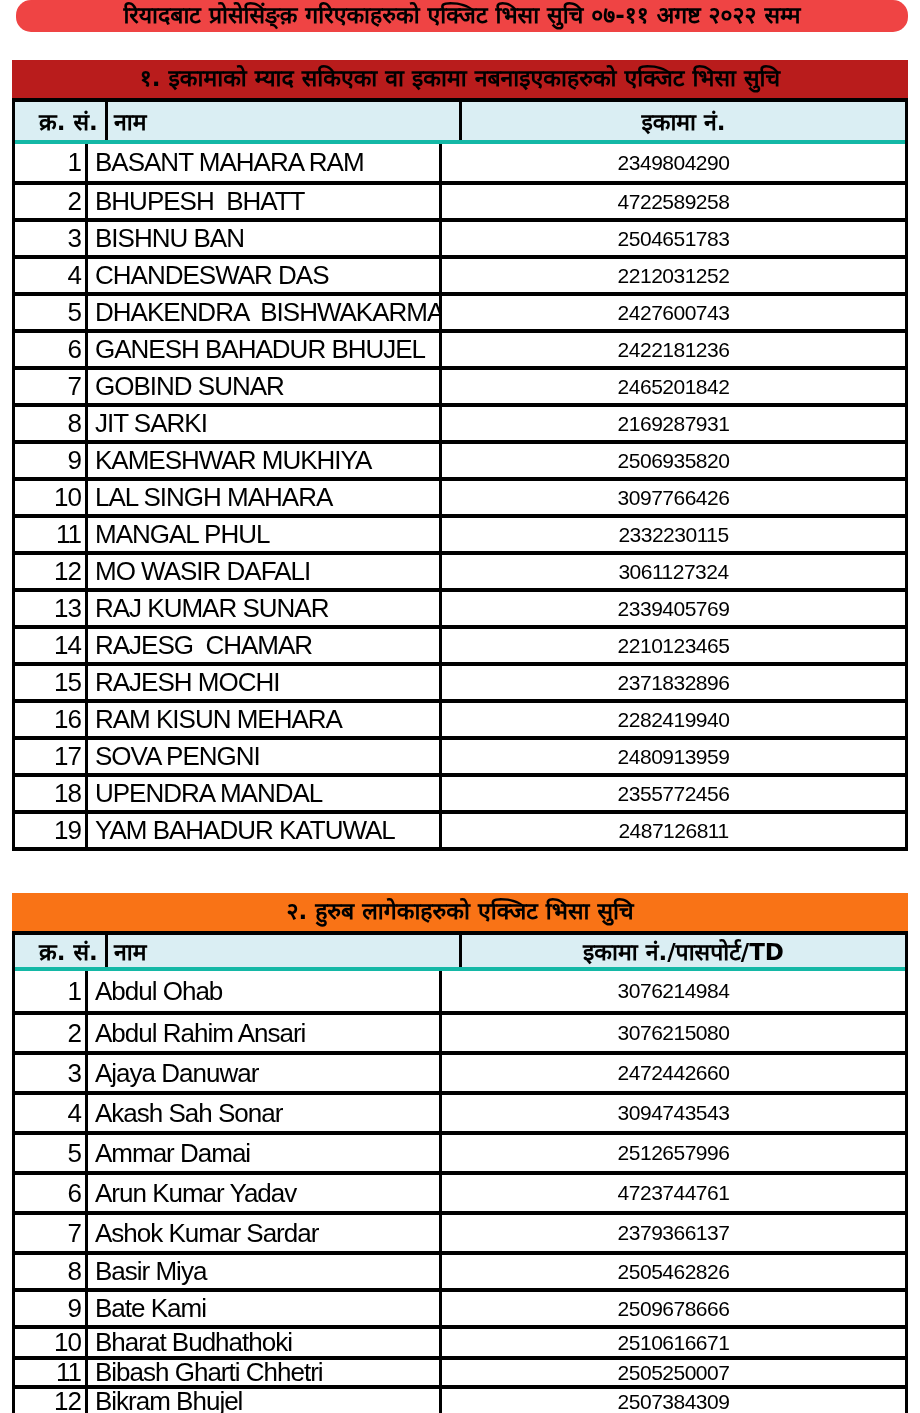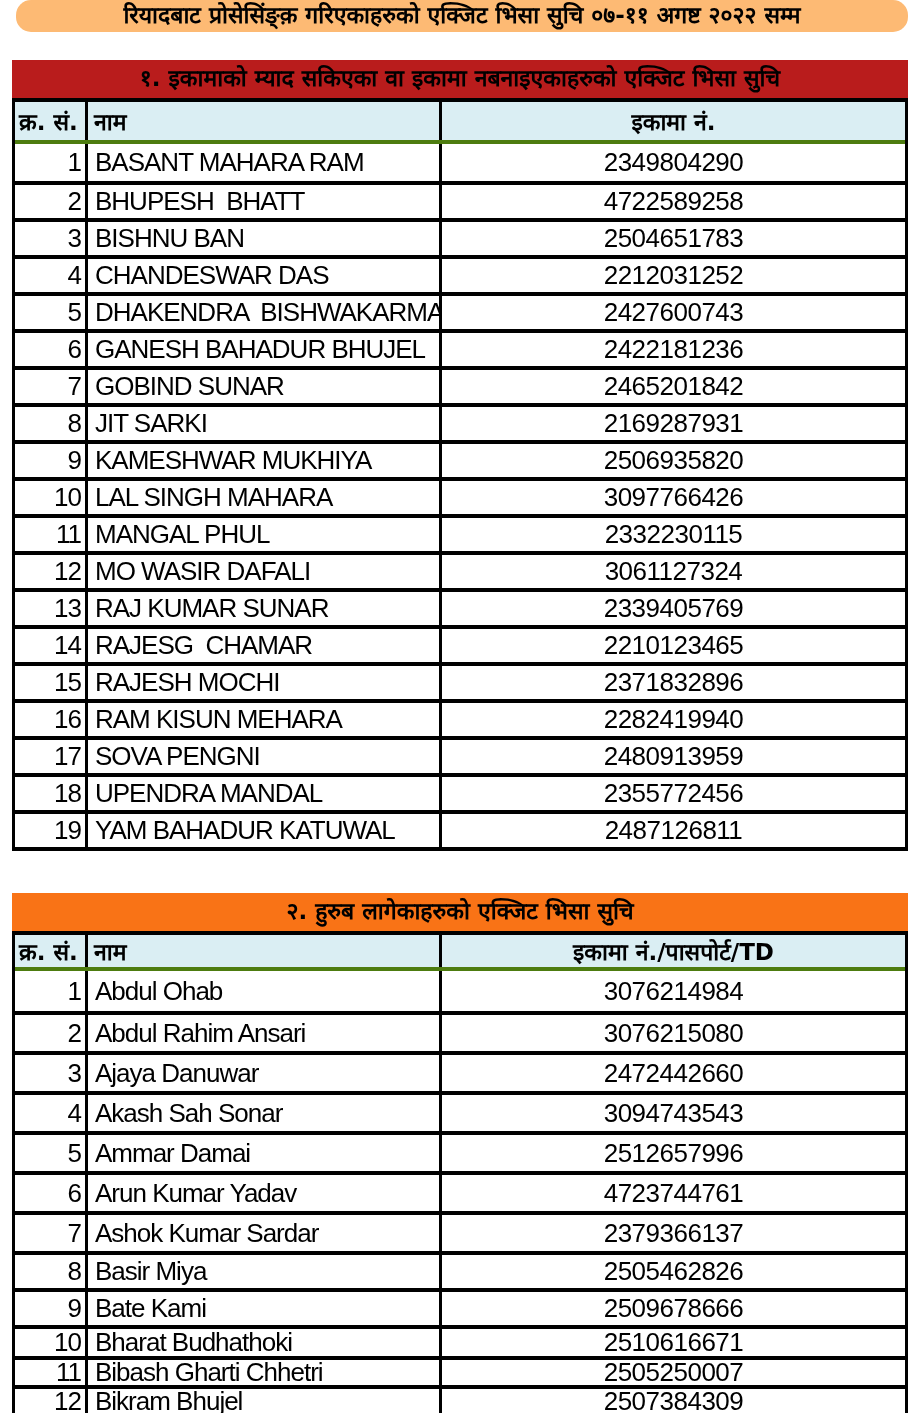--- a/index.html
+++ b/index.html
@@ -57,48 +57,49 @@
     width: 354px;
     justify-content: flex-start;
     padding-left: 7px;
     font-size: 26px;
     letter-spacing: -1px;
     white-space: pre;
   }
   .num {
     flex: 1;
     justify-content: center;
-    font-size: 26px;
+    font-size: 21px;
     letter-spacing: -0.5px;
   }
   .thead {
     background: #daeef3;
-    border-bottom: 4px solid #4d7c0f;
+    border-bottom: 4px solid #14b8a6;
     font-weight: bold;
     font-family: "DejaVu Sans", sans-serif;
+    padding-left: 20px;
   }
   .thead .td { font-size: 23px; letter-spacing: 0; overflow: visible; }
   .thead .sn { justify-content: flex-start; padding-left: 4px; padding-right: 0; white-space: nowrap; }
   .thead .name { padding-left: 6px; }
   .thead .num { justify-content: center; text-align: center; }
   .t1 .thead { height: 42px; }
   .t1 .rows .tr { height: 37px; }
   .t2 .thead { height: 36px; }
   .t2 .rows .tr { height: 40px; }
   .t2 .rows .tr:nth-child(8),
   .t2 .rows .tr:nth-child(9) { height: 37px; }
   .t2 .rows .tr:nth-child(10) { height: 31px; }
   .t2 .rows .tr:nth-child(11),
   .t2 .rows .tr:nth-child(12) { height: 29px; }
   .rows .tr + .tr { border-top: 4px solid #000; }
 </style>
 </head>
 <body>
 
-<div class="green-bar top-bar" style="background: #fdba74; border-radius: 15px;">
+<div class="green-bar top-bar" style="background: #ef4444; border-radius: 15px;">
   <span>रियादबाट प्रोसेसिंङ्क़ गरिएकाहरुको एक्जिट भिसा सुचि ०७-११ अगष्ट २०२२ सम्म</span>
 </div>
 
 <div class="section section-1 t1">
   <div class="green-bar table-title" style="background: #b91c1c;">
     <span>१. इकामाको म्याद सकिएका वा इकामा नबनाइएकाहरुको एक्जिट भिसा सुचि</span>
   </div>
   <div class="tbl">
     <div class="tr thead" style="background: rgb(218, 238, 243);">
       <div class="td sn">क्र. सं.</div>

